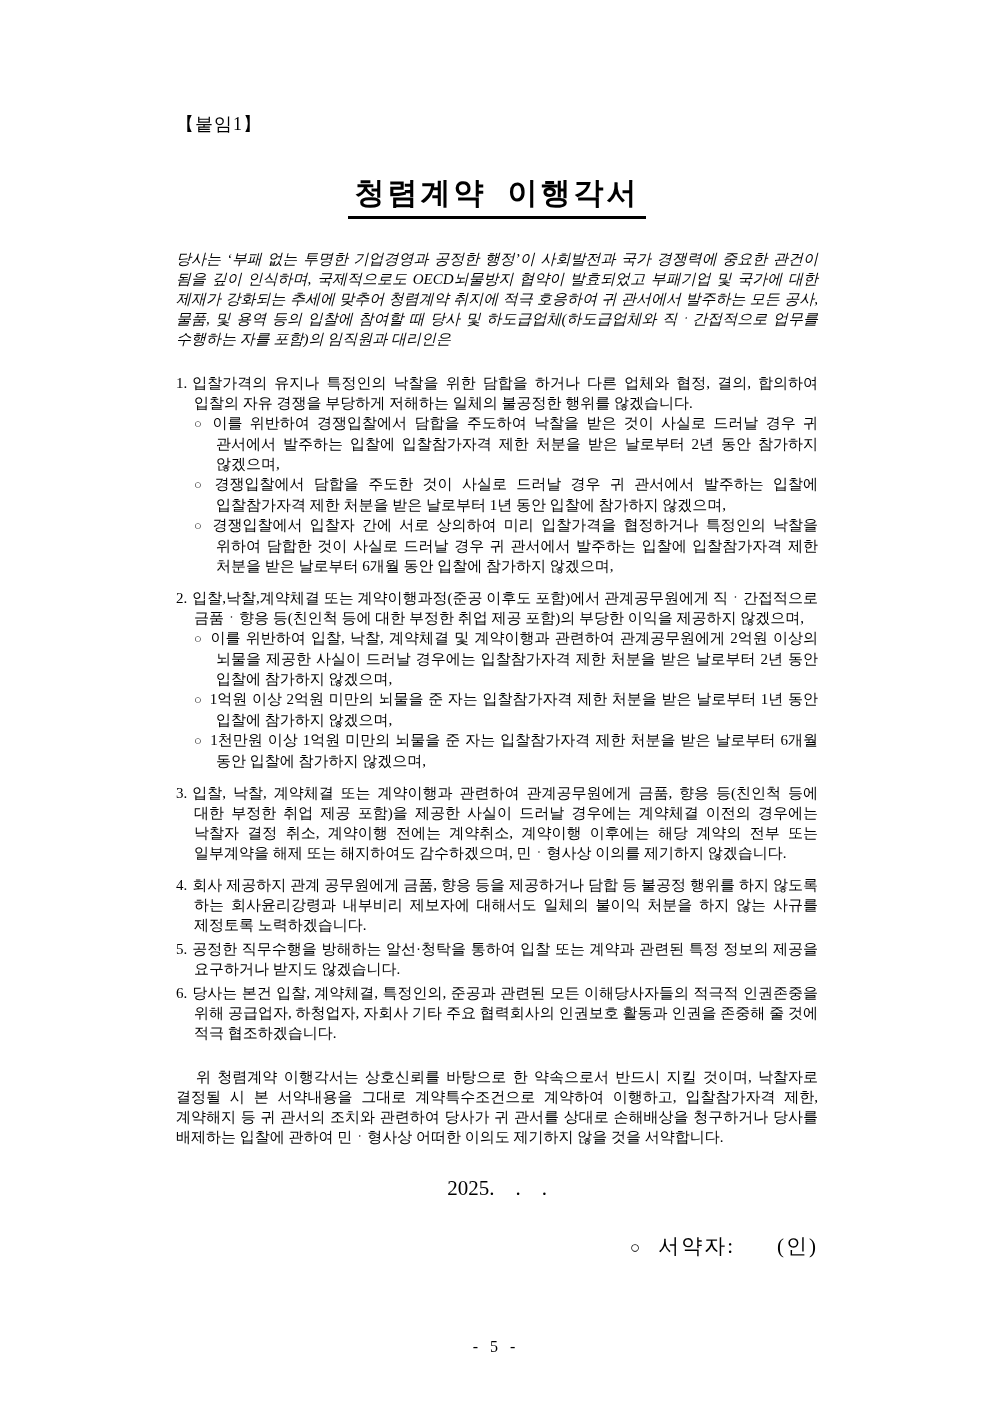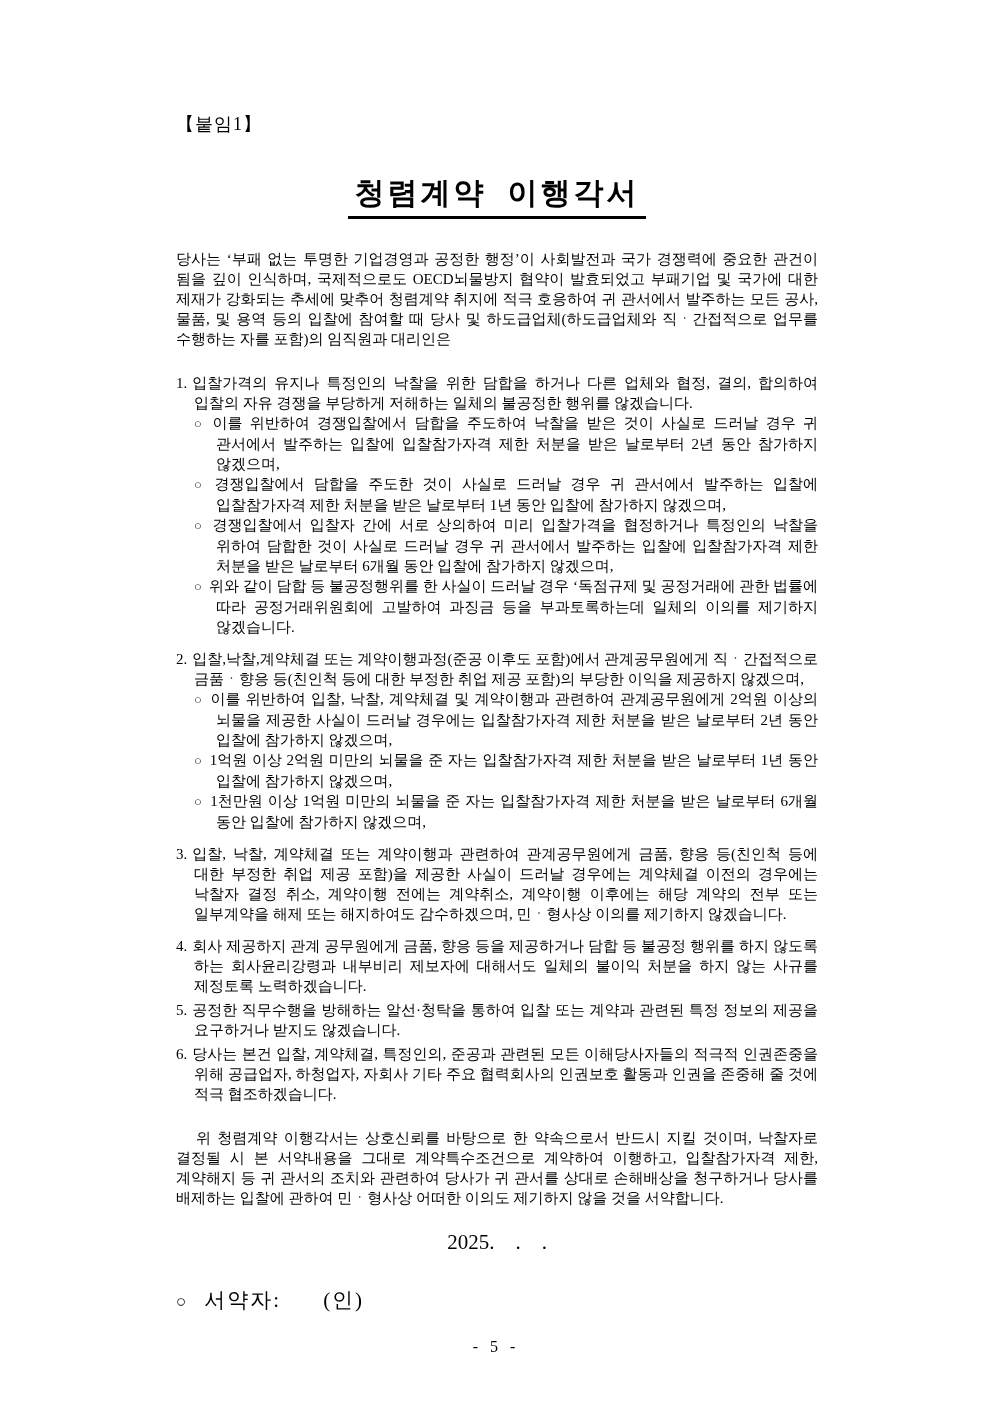--- a/index.html
+++ b/index.html
@@ -29,21 +29,21 @@
   .doc-title {
     display: inline-block;
     font-family: Liberation Mono, monospace;
     font-weight: bold;
     font-size: 30px;
     line-height: 34px;
     letter-spacing: 3px;
     border-bottom: 3px solid #000;
     padding: 0 6px 4px 6px;
   }
-  .para { text-align: justify; }
+  .para { text-align: justify; font-style: italic; }
   .clauses { margin-top: 24px; }
   .clause { margin-top: 12px; }
   .clause.tight { margin-top: 4px; }
   .clause-head {
     text-align: justify;
     padding-left: 18px;
     text-indent: -18px;
   }
   .clause-num { margin-right: 5px; }
   .sub-item {
@@ -54,29 +54,29 @@
   .bullet {
     font-size: 13px;
     margin-right: 7px;
   }
   .closing {
     margin-top: 24px;
     text-indent: 20px;
     text-align: justify;
   }
   .date-line {
-    margin-top: 21px;
+    margin-top: 28px;
     text-align: center;
     font-size: 21px;
     line-height: 26px;
     white-space: pre;
   }
   .signer-line {
     margin-top: 32px;
-    text-align: left;
+    text-align: right;
     font-size: 21px;
     line-height: 26px;
     letter-spacing: 2px;
   }
   .signer-line .sig-marker { font-size: 17px; margin-right: 16px; }
   .signer-line .sig-label { margin-right: 42px; }
   .page-num {
     position: absolute;
     left: 0;
     bottom: 46px;
@@ -106,23 +106,20 @@
         <span class="clause-num">1.</span><span>입찰가격의 유지나 특정인의 낙찰을 위한 담합을 하거나 다른 업체와 협정, 결의, 합의하여 입찰의 자유 경쟁을 부당하게 저해하는 일체의 불공정한 행위를 않겠습니다.</span>
       </div>
       <div class="sub-item">
         <span class="bullet">○</span><span>이를 위반하여 경쟁입찰에서 담합을 주도하여 낙찰을 받은 것이 사실로 드러날 경우 귀 관서에서 발주하는 입찰에 입찰참가자격 제한 처분을 받은 날로부터 2년 동안 참가하지 않겠으며,</span>
       </div>
       <div class="sub-item">
         <span class="bullet">○</span><span>경쟁입찰에서 담합을 주도한 것이 사실로 드러날 경우 귀 관서에서 발주하는 입찰에 입찰참가자격 제한 처분을 받은 날로부터 1년 동안 입찰에 참가하지 않겠으며,</span>
       </div>
       <div class="sub-item">
         <span class="bullet">○</span><span>경쟁입찰에서 입찰자 간에 서로 상의하여 미리 입찰가격을 협정하거나 특정인의 낙찰을 위하여 담합한 것이 사실로 드러날 경우 귀 관서에서 발주하는 입찰에 입찰참가자격 제한 처분을 받은 날로부터 6개월 동안 입찰에 참가하지 않겠으며,</span>
-      </div>
-      <div class="sub-item">
-        <span class="bullet">○</span><span>위와 같이 담합 등 불공정행위를 한 사실이 드러날 경우 ‘독점규제 및 공정거래에 관한 법률에 따라 공정거래위원회에 고발하여 과징금 등을 부과토록하는데 일체의 이의를 제기하지 않겠습니다.</span>
       </div>
     </div>
 
     <div class="clause">
       <div class="clause-head">
         <span class="clause-num">2.</span><span>입찰,낙찰,계약체결 또는 계약이행과정(준공 이후도 포함)에서 관계공무원에게 직ㆍ간접적으로 금품ㆍ향응 등(친인척 등에 대한 부정한 취업 제공 포함)의 부당한 이익을 제공하지 않겠으며,</span>
       </div>
       <div class="sub-item">
         <span class="bullet">○</span><span>이를 위반하여 입찰, 낙찰, 계약체결 및 계약이행과 관련하여 관계공무원에게 2억원 이상의 뇌물을 제공한 사실이 드러날 경우에는 입찰참가자격 제한 처분을 받은 날로부터 2년 동안 입찰에 참가하지 않겠으며,</span>
       </div>

